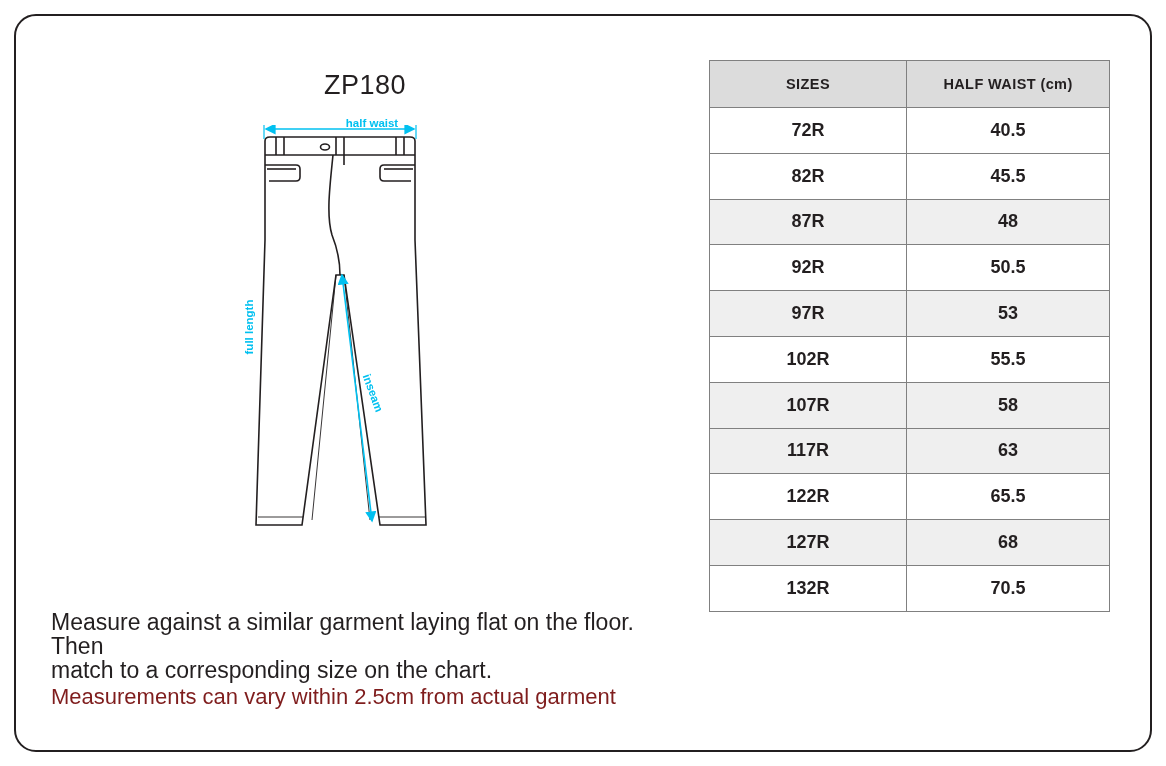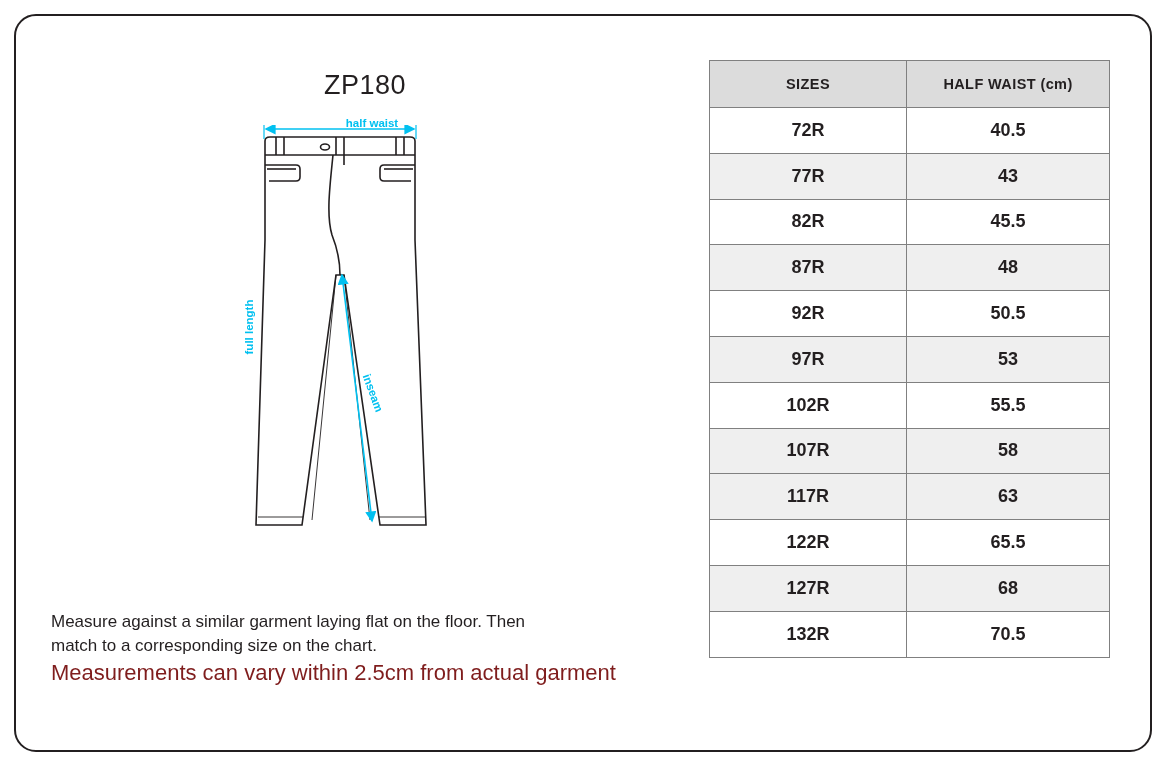--- a/index.html
+++ b/index.html
@@ -58,21 +58,21 @@
     height: 460px;
   }
 
   .note-block {
     position: absolute;
     left: 11px;
     top: 565px;
     width: 640px;
   }
   .note-line {
-    font-size: 17px;
+    font-size: 23px;
     color: #231f20;
     line-height: 24px;
   }
   .note-warning {
     font-size: 22px;
     color: #7f1d1d;
     line-height: 26px;
     margin-top: 2px;
   }
 
@@ -230,24 +230,20 @@
       <tr>
         <th>SIZES</th>
         <th>HALF WAIST (cm)</th>
       </tr>
     </thead>
     <tbody>
       <tr>
         <td>72R</td>
         <td>40.5</td>
       </tr>
-      <tr class="alt">
-        <td>77R</td>
-        <td>43</td>
-      </tr>
       <tr>
         <td>82R</td>
         <td>45.5</td>
       </tr>
       <tr class="alt">
         <td>87R</td>
         <td>48</td>
       </tr>
       <tr>
         <td>92R</td>

